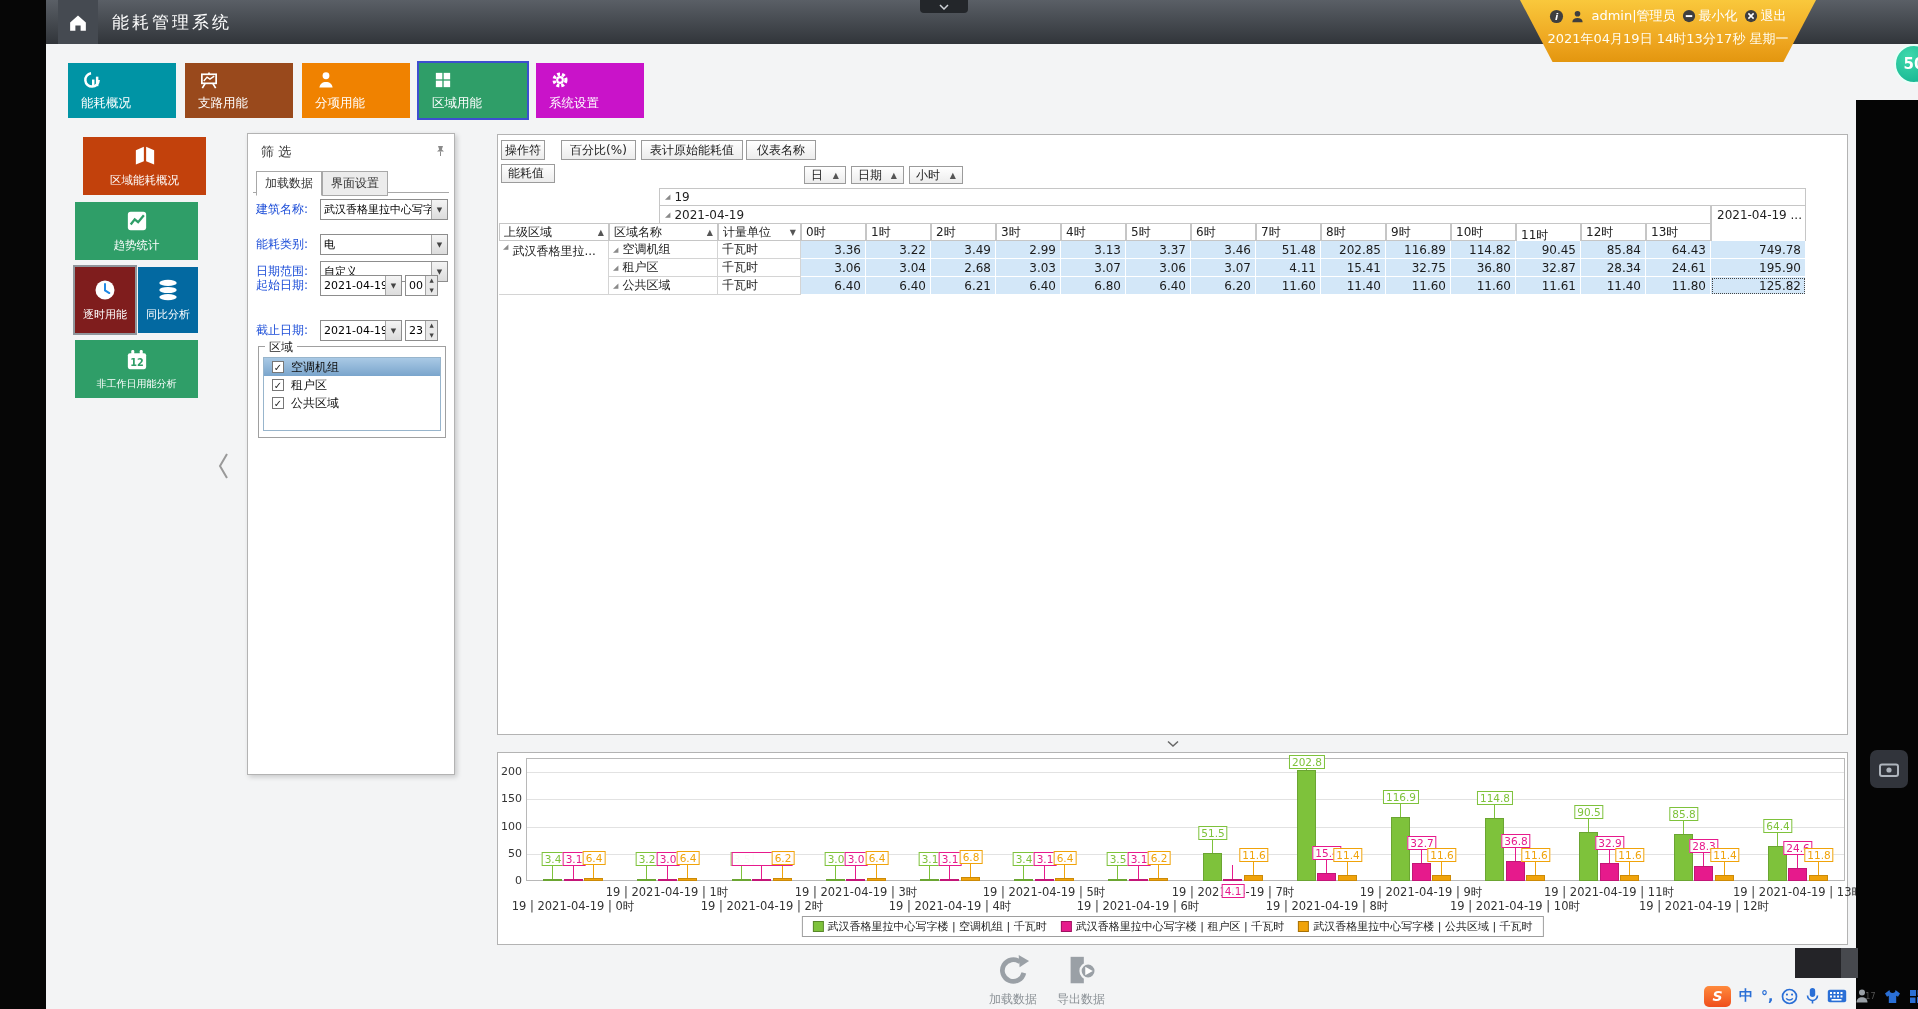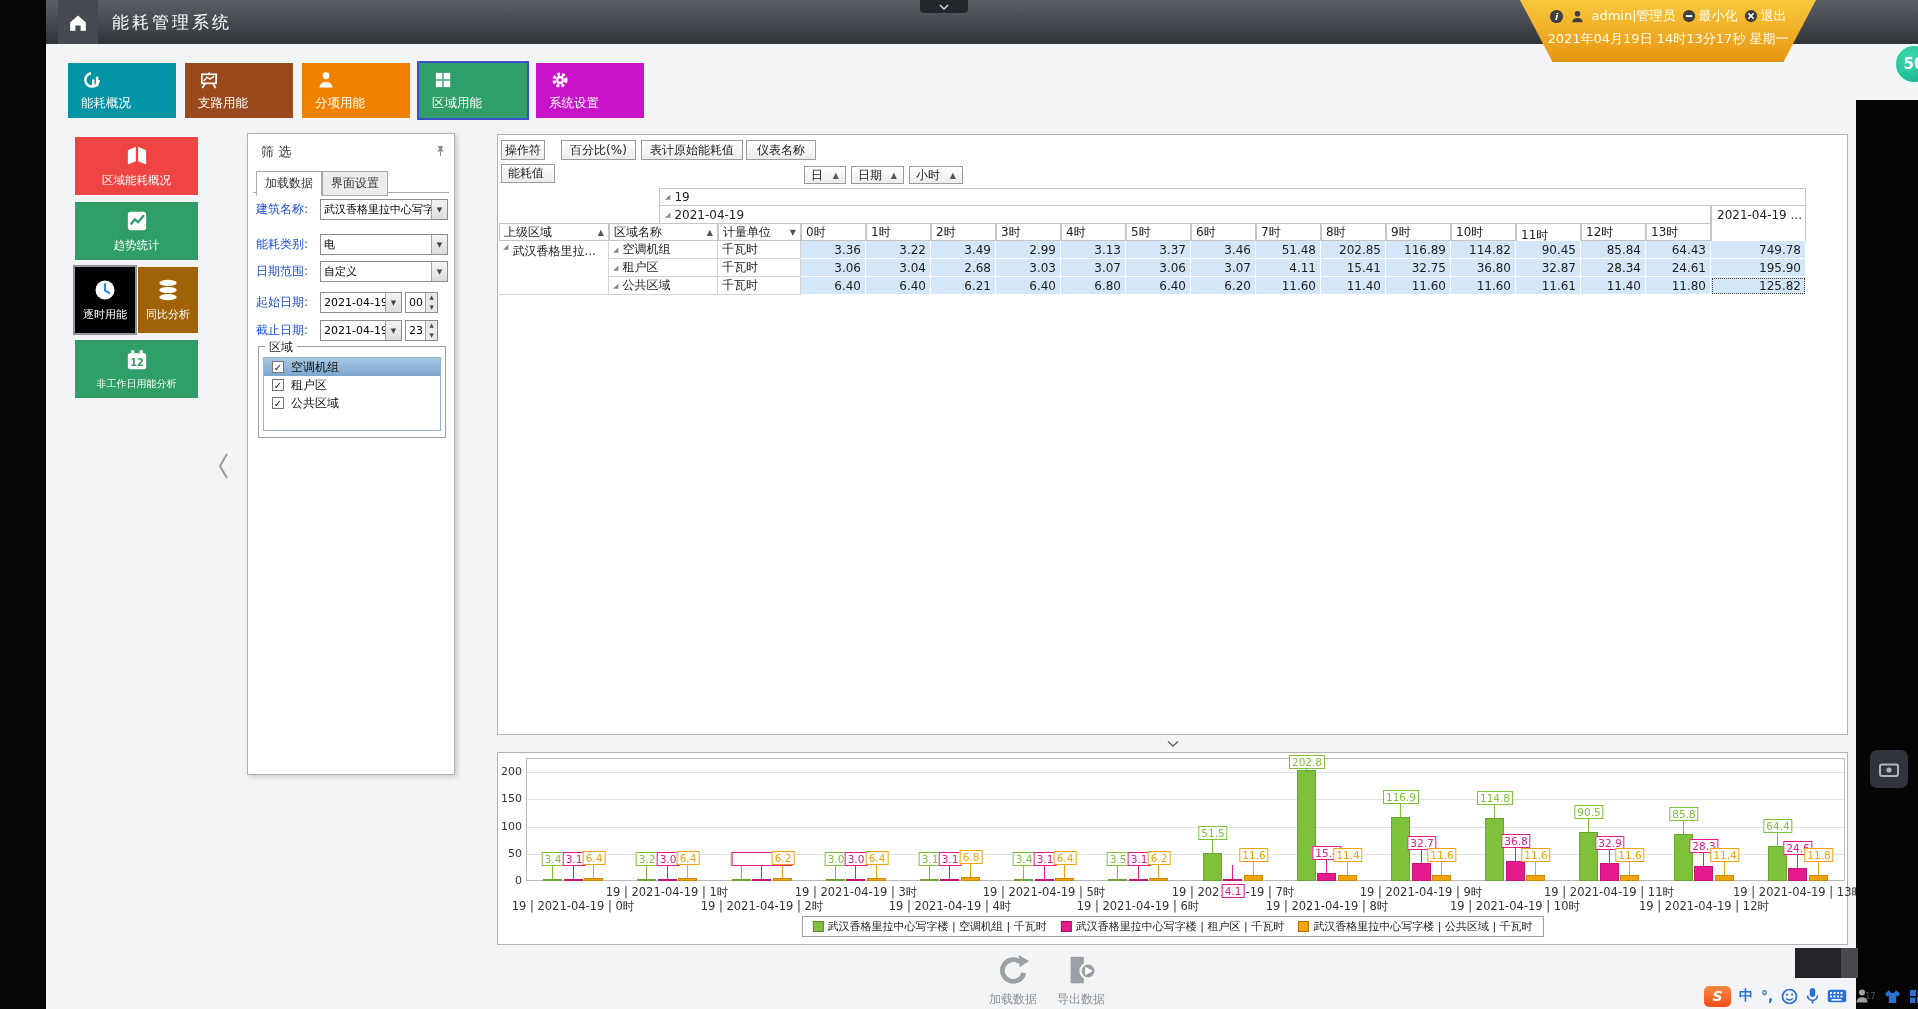--- a/index.html
+++ b/index.html
@@ -162,41 +162,41 @@
           <rect x="3" y="11.2" width="6.8" height="6.8" fill="#fff"></rect>
           <rect x="11.2" y="11.2" width="6.8" height="6.8" fill="#fff"></rect>
         </svg><div class="tile-label">区域用能</div></div>
       <div class="nav-tab" style="background: rgb(201, 19, 201);"><svg width="20" height="20" viewBox="0 0 21 21">
           <circle cx="10.5" cy="10.5" r="6.2" fill="none" stroke="#fff" stroke-width="3.4" stroke-dasharray="3 2.1"></circle>
           <circle cx="10.5" cy="10.5" r="3" fill="none" stroke="#fff" stroke-width="2.2"></circle>
         </svg><div class="tile-label">系统设置</div></div>
     </div>
 
   <div id="sidebar-root">
-      <div class="sb-item sb-0" style="background: #ef4444;">
+      <div class="sb-item sb-0" style="background: #c2410c; margin-left: 8px;">
         <svg width="24" height="24" viewBox="0 0 21 21">
           <path d="M2.5 5.5l7-3v12.5l-7 3zM11.5 2.5l7 3v12.5l-7-3z" fill="#fff"></path>
         </svg>
         <div class="tile-label">区域能耗概况</div>
       </div>
       <div class="sb-item sb-1" style="background: rgb(47, 158, 104);">
         <svg width="24" height="24" viewBox="0 0 21 21">
           <rect x="2.5" y="2.5" width="16" height="16" rx="2.5" fill="#fff"></rect>
           <polyline points="5,13.5 8.5,9 11.5,11.5 16.5,5.5" fill="none" stroke="#2f9e68" stroke-width="2"></polyline>
         </svg>
         <div class="tile-label">趋势统计</div>
       </div>
-      <div class="sb-item sb-2 active" style="background: #000000; font-family: Liberation Serif, serif;">
+      <div class="sb-item sb-2 active" style="background: #7f1d1d; font-family: Liberation Serif, serif;">
         <svg width="24" height="24" viewBox="0 0 21 21">
           <circle cx="10.5" cy="10.5" r="8.3" fill="#fff"></circle>
           <path d="M10.5 5.2v5.6l3.8 2.4" stroke="#1e88e5" stroke-width="1.7" fill="none" stroke-linecap="round"></path>
         </svg>
         <div class="tile-label">逐时用能</div>
       </div>
-      <div class="sb-item sb-3" style="background: #a16207;">
+      <div class="sb-item sb-3" style="background: #0369a1;">
         <svg width="24" height="24" viewBox="0 0 21 21">
           <ellipse cx="10.5" cy="4.3" rx="7.6" ry="2.7" fill="#fff"></ellipse>
           <ellipse cx="10.5" cy="10.5" rx="7.6" ry="2.7" fill="#fff"></ellipse>
           <ellipse cx="10.5" cy="16.7" rx="7.6" ry="2.7" fill="#fff"></ellipse>
         </svg>
         <div class="tile-label">同比分析</div>
       </div>
       <div class="sb-item sb-4" style="background: rgb(47, 158, 104);">
         <svg width="24" height="24" viewBox="0 0 21 21">
           <rect x="2.5" y="4.5" width="16" height="14" rx="1.8" fill="#fff"></rect>
@@ -242,21 +242,21 @@
             <span class="combo-btn">▼</span>
           </span>
         </div>
         <div class="f-row" style="top: 127px;">
           <span class="f-label">日期范围:</span>
           <span class="combo" style="width:128px">
             <span class="combo-text">自定义</span>
             <span class="combo-btn">▼</span>
           </span>
         </div>
-        <div class="f-row" style="top: 158px; justify-content: center;">
+        <div class="f-row" style="top: 141px; justify-content: center;">
           <span class="f-label">起始日期:</span>
           <span class="combo" style="width:82px">
             <span class="combo-text">2021-04-19</span>
             <span class="combo-btn">▼</span>
           </span>
           <span class="spinner">
             <span class="sp-val">00</span>
             <span class="sp-btns">
               <i>▲</i>
               <i>▼</i>

